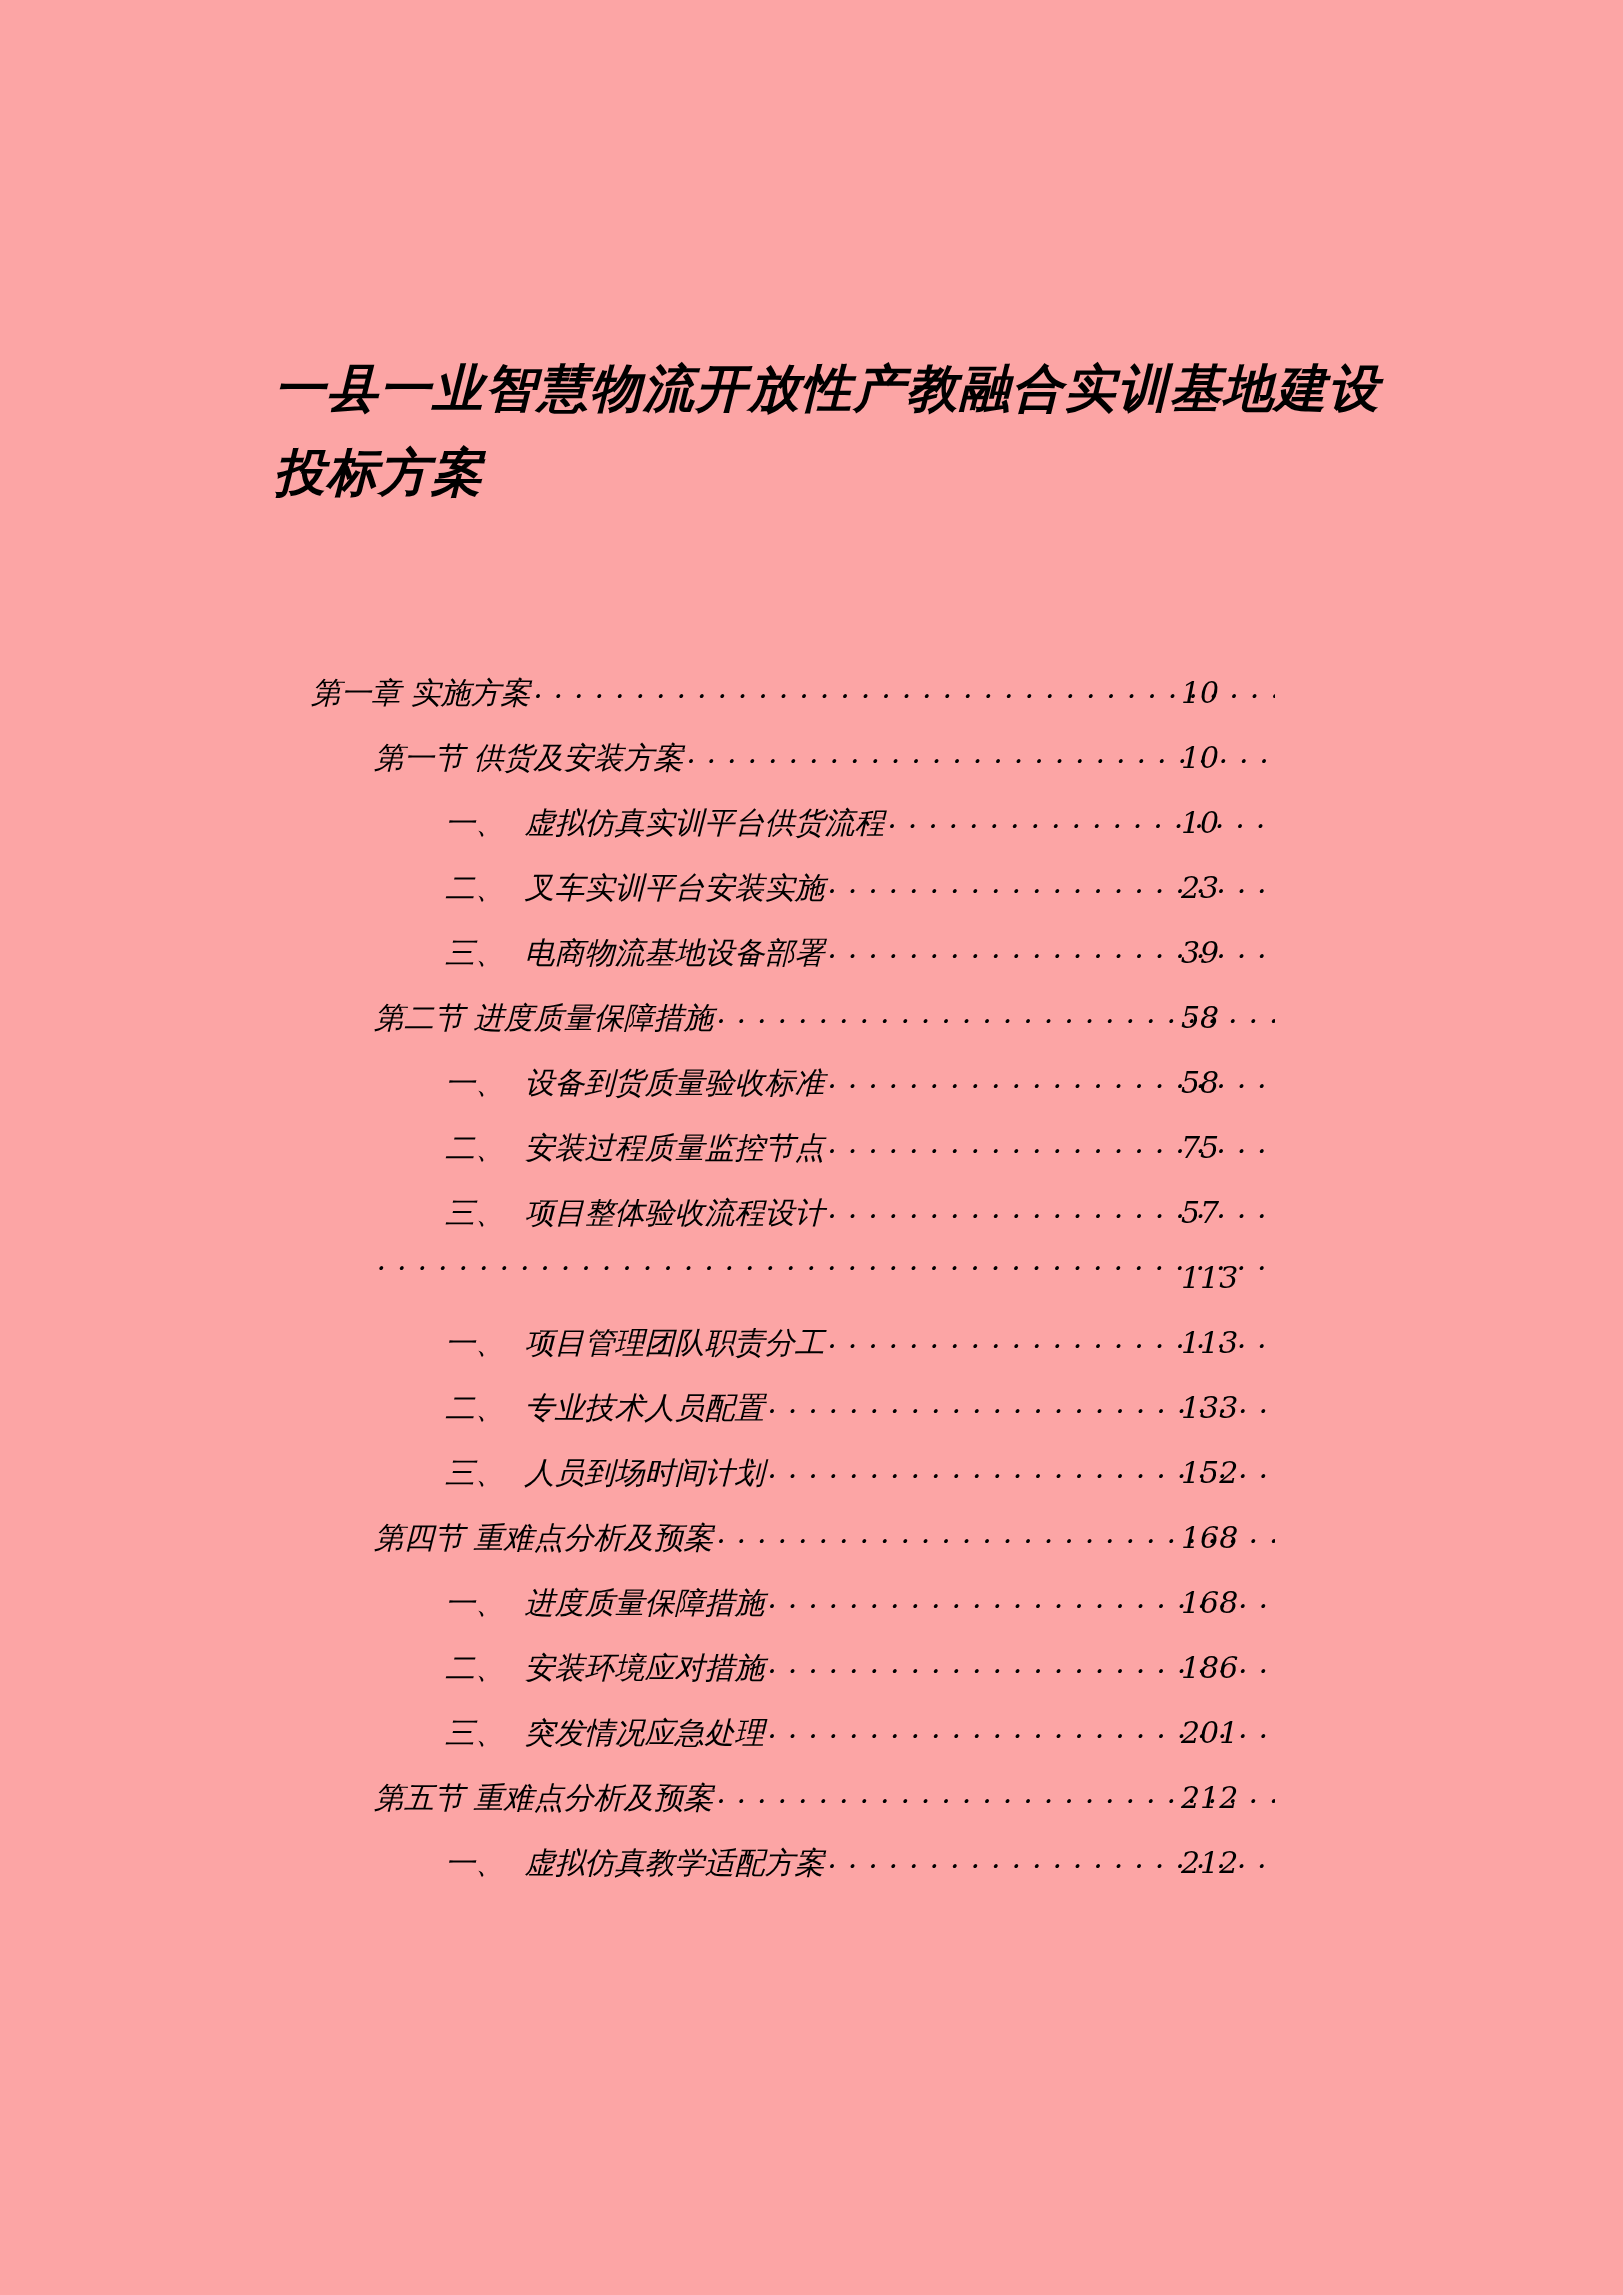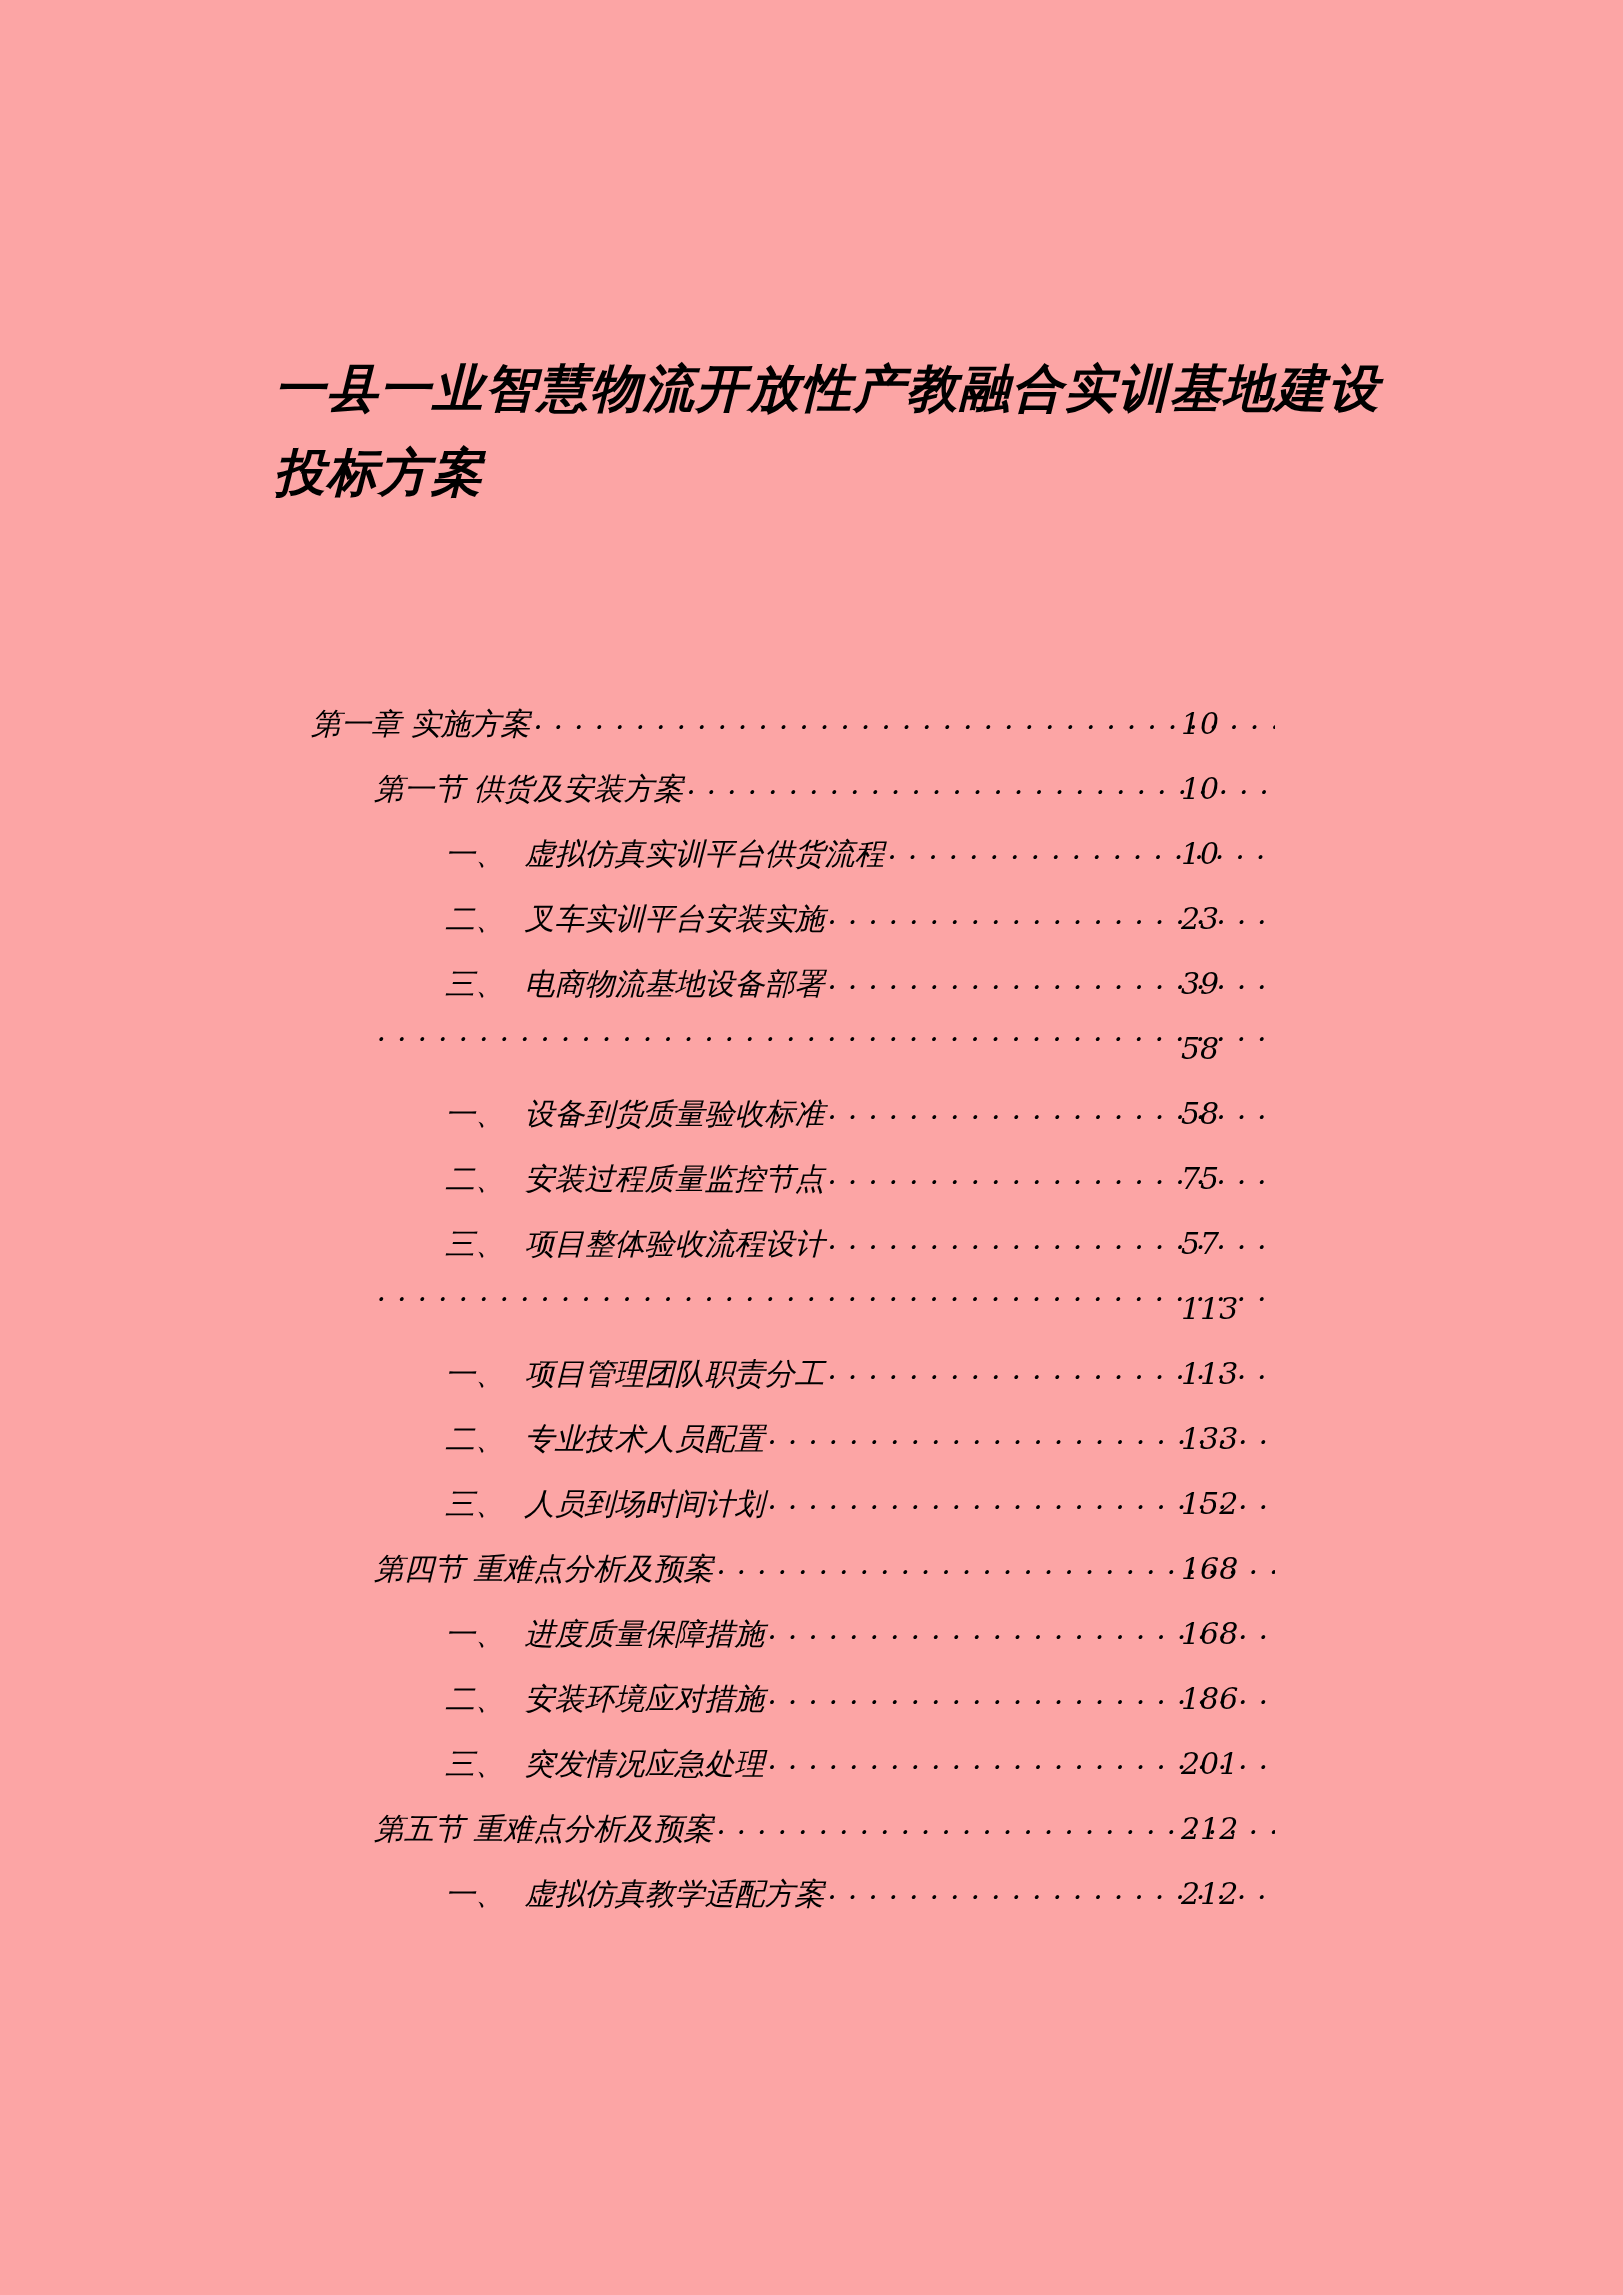--- a/index.html
+++ b/index.html
@@ -34,21 +34,21 @@
     text-align: justify;
     text-align-last: left;
     color: #000000;
     white-space: normal;
   }
 
   
   .toc {
     position: absolute;
     left: 0;
-    top: 691px;
+    top: 660px;
     width: 1525px;
   }
 
   .toc-entry {
     position: relative;
     display: flex;
     align-items: baseline;
     height: 65px;
     padding-right: 246px;   
     box-sizing: border-box;
@@ -132,20 +132,21 @@
         <span class="leader"></span>
         <span class="entry-page">23</span>
       </div>
       <div class="toc-entry lvl-3">
         <span class="entry-num">三、</span>
         <span class="entry-label">电商物流基地设备部署</span>
         <span class="leader"></span>
         <span class="entry-page">39</span>
       </div>
       <div class="toc-entry lvl-2">
+        <span class="entry-label">第二节  进度质量保障措施</span>
         <span class="leader"></span>
         <span class="entry-page">58</span>
       </div>
       <div class="toc-entry lvl-3">
         <span class="entry-num">一、</span>
         <span class="entry-label">设备到货质量验收标准</span>
         <span class="leader"></span>
         <span class="entry-page">58</span>
       </div>
       <div class="toc-entry lvl-3">

